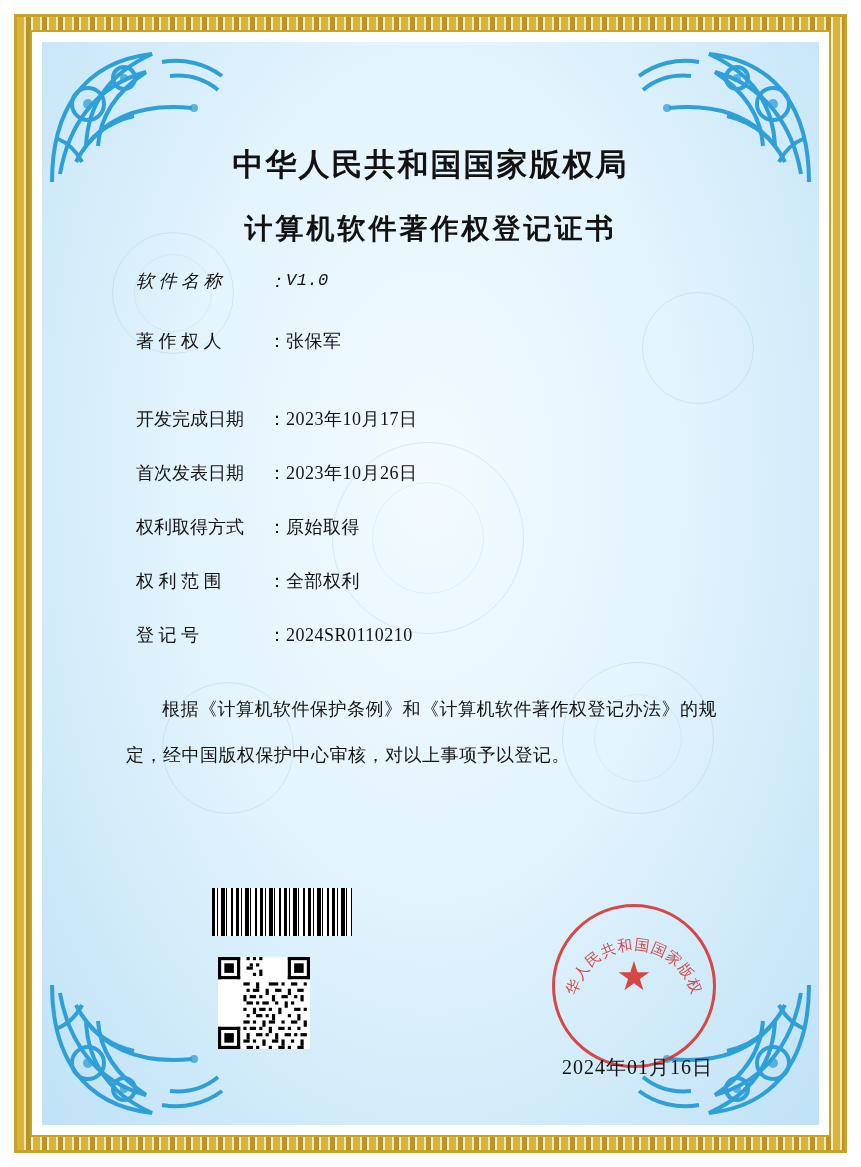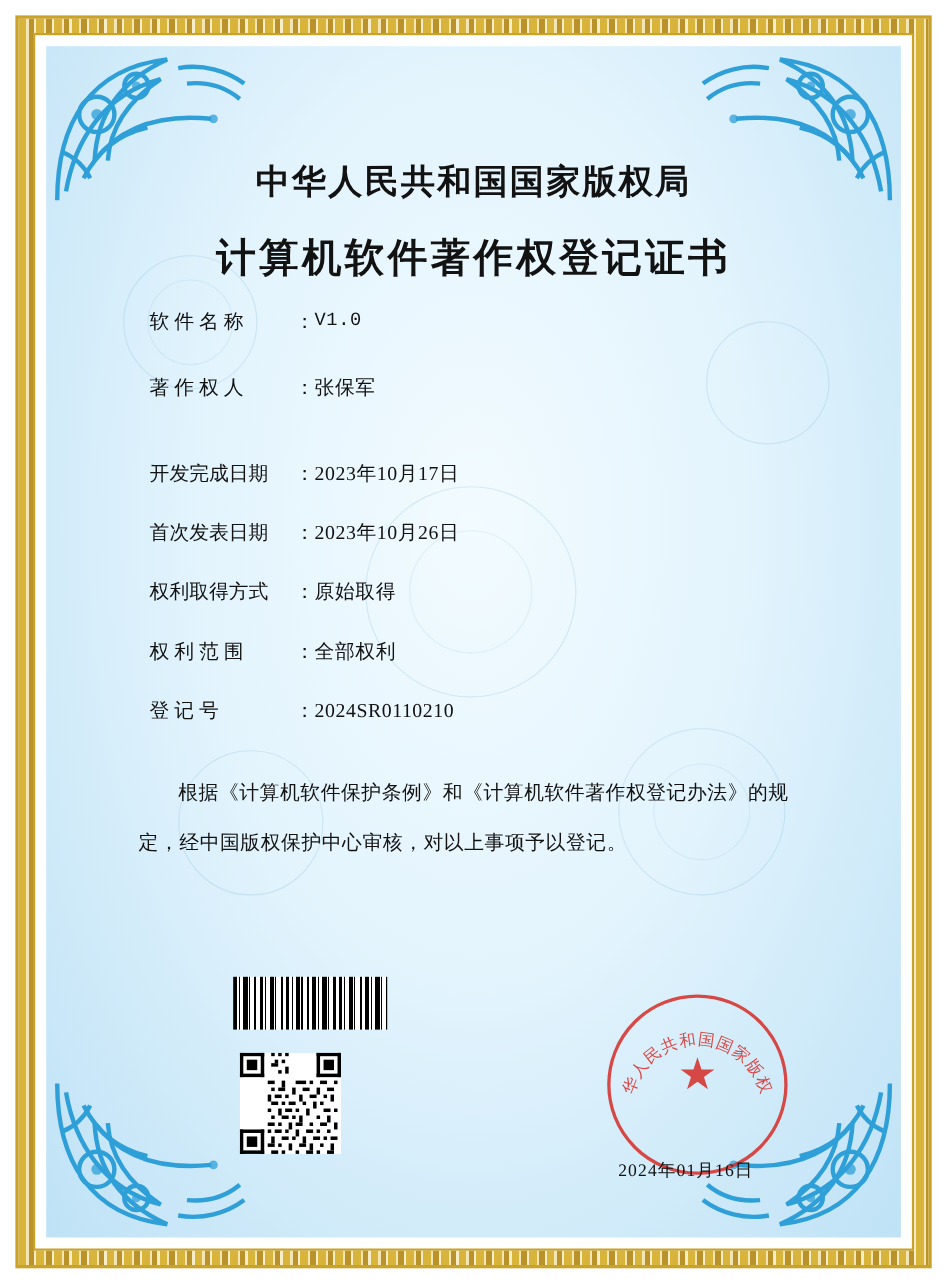--- a/index.html
+++ b/index.html
@@ -91,21 +91,21 @@
   .org-title {
     text-align: center;
     font-size: 31px;
     letter-spacing: 2px;
     font-weight: 700;
     margin: 42px 0 0 0;
     font-family: "Liberation Serif", "DejaVu Serif", serif;
   }
   .doc-title {
     text-align: center;
-    font-size: 36px;
+    font-size: 28px;
     letter-spacing: 3px;
     font-weight: 700;
     margin: 24px 0 0 0;
   }
   .cert-no {
     text-align: right;
     font-size: 15px;
     margin: 26px 8px 0 0;
     letter-spacing: .5px;
   }
@@ -205,21 +205,21 @@
   .seal-arc {
     position: absolute;
     left: 0; top: 0; width: 100%; height: 100%;
   }
   .seal-arc text { fill: #d6322e; font-size: 15px; font-family: "Liberation Serif", serif; letter-spacing: 1px; }
 
   .issue-date {
     position: absolute;
     left: 520px;
     top: 1012px;
-    font-size: 16px;
+    font-size: 20px;
     letter-spacing: 1px;
     color: #121212;
   }
 </style>
 </head>
 <body>
 
 <div class="certificate">
 
   <div class="frame-outer"></div>
@@ -313,21 +313,21 @@
     </div>
 
     <div class="content">
 
       <div class="org-title">中华人民共和国国家版权局</div>
       <div class="doc-title">计算机软件著作权登记证书</div>
 
 
       <div class="fields">
 
-        <div class="field-row" style="margin-top:12px;">
+        <div class="field-row" style="margin-top:12px;font-style:italic;">
           <div class="field-label spaced">
             <span>软 件 名 称</span>
               <span class="field-colon">：</span>
           </div>
           <div class="field-value">
             <span class="line2">V1.0</span>
           </div>
         </div>
 
         <div class="gap-2"></div>

